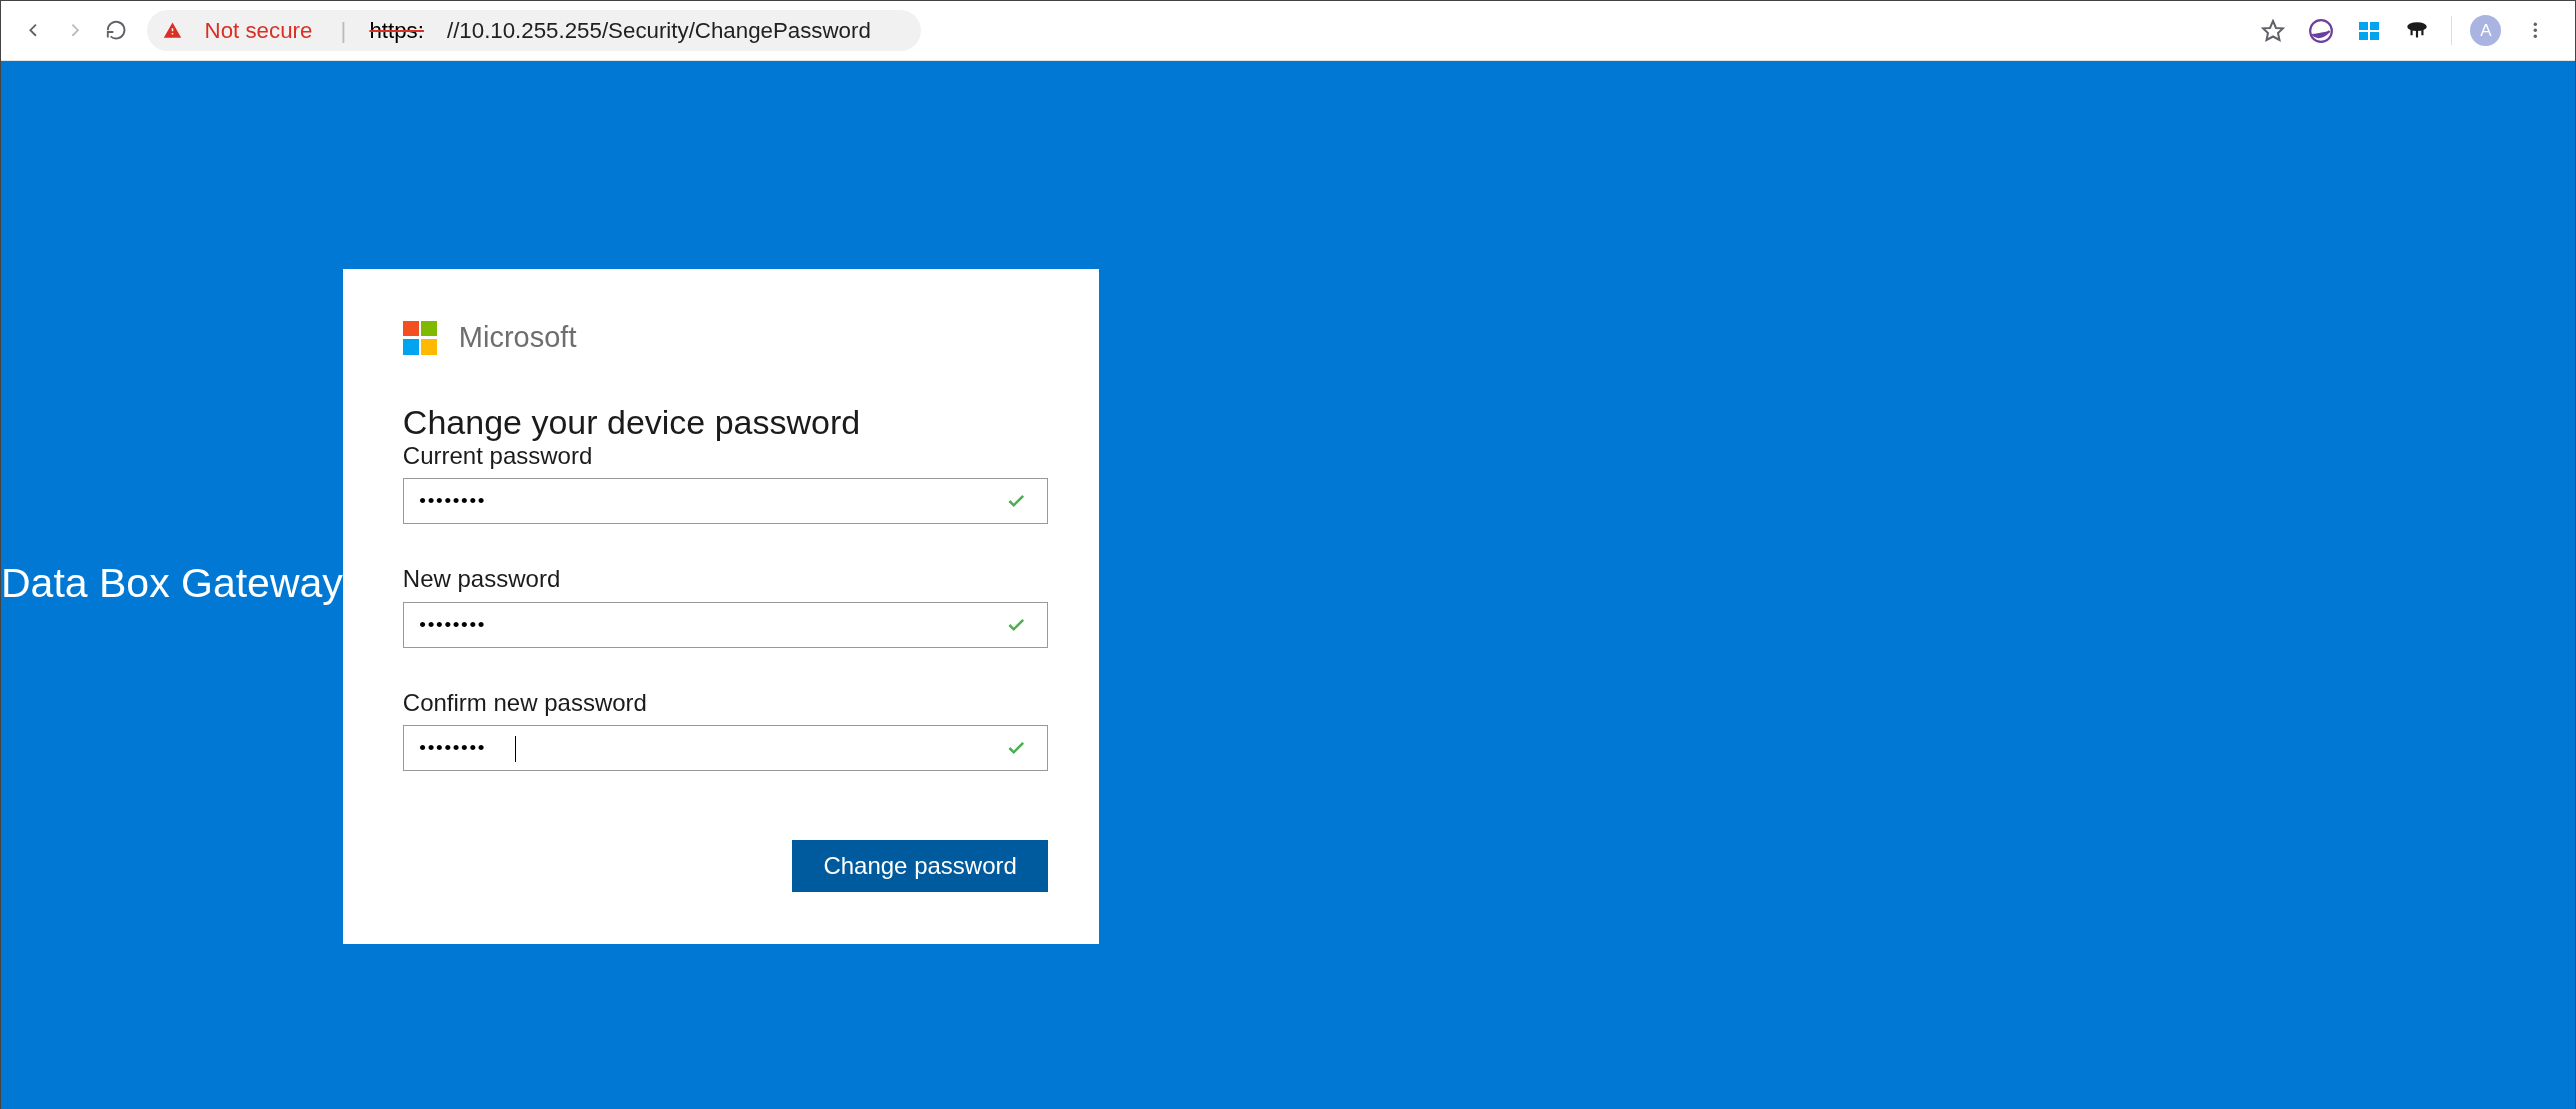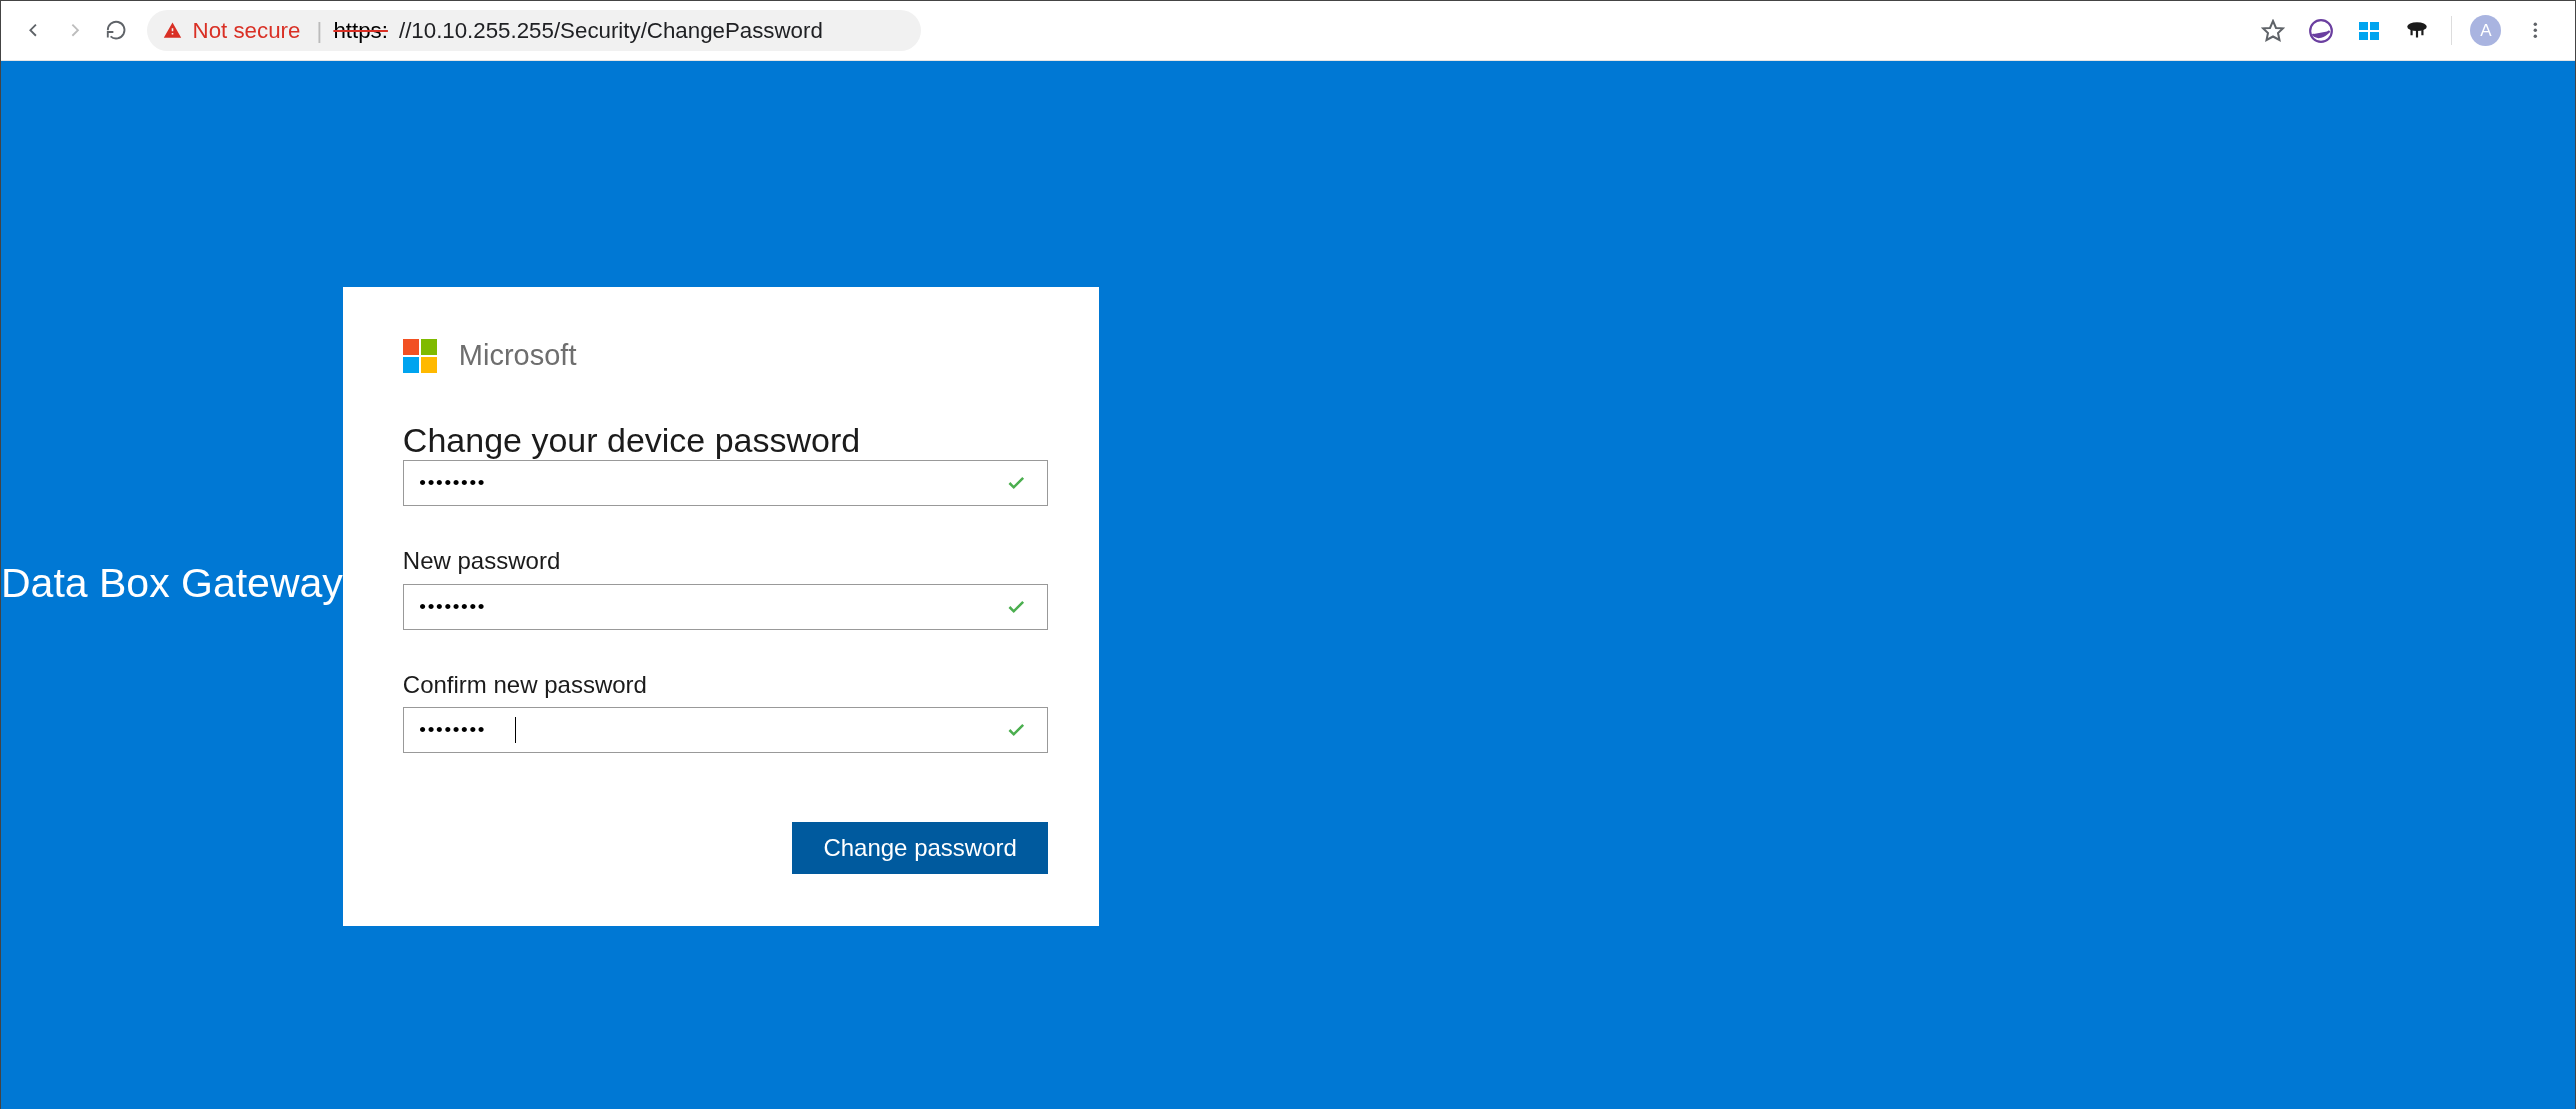--- a/index.html
+++ b/index.html
@@ -2,21 +2,21 @@
 <html style="font-size:13.8px"><head>
 <meta charset="utf-8">
 <style>
   * { box-sizing: border-box; margin: 0; padding: 0; }
   body { font-family: "Segoe UI", Arial, sans-serif; background: #fff; }
   .window { width: 2576px; height: 1110px; border: 0.9px solid #444; display: flex; flex-direction: column; }
   
   .chrome { height: 60px; background: #fff; display: flex; align-items: center; padding: 0 17px; border-bottom: 0.9px solid #e5e5e5; gap: 10.3px; }
   .nav-btn { width: 31px; height: 31px; display:flex; align-items:center; justify-content:center; color:#5f6368; }
   .nav-btn.disabled { color:#bdbdbd; }
-  .url-bar { flex: 0 0 auto; min-width: 774px; height: 41px; background:#f1f1f1; border-radius: 20.6px; display:flex; align-items:center; padding: 0 15.5px; gap: 11px; font-size: 22.3px; margin-left: 5.2px; margin-right: auto;}
+  .url-bar { flex: 0 0 auto; min-width: 774px; height: 41px; background:#f1f1f1; border-radius: 20.6px; display:flex; align-items:center; padding: 0 15.5px; gap: 23px; font-size: 22.3px; margin-left: 5.2px; margin-right: auto;}
   .warn-icon { color:#d93025; font-size:19px; }
   .not-secure { color:#d93025; font-size:22.3px; margin-right: 5.2px;}
   .divider { color:#bbb; font-size:22.3px; }
   .https-strike { text-decoration: line-through; text-decoration-color:#d93025; color:#000000; font-size:22.3px; }
   .url-rest { color:#202124; font-size:22.3px; }
   .right-icons { display:flex; align-items:center; gap: 19px; padding-right: 8.6px; }
   .ico { width:29px; height:29px; display:flex; align-items:center; justify-content:center; font-size:22.3px; color:#5f6368;}
   .ico.star { color:#5f6368;}
   .avatar { width:31px; height:31px; border-radius:50%; background:#a9b4e0; color:#fff; display:flex; align-items:center; justify-content:center; font-size:17px; }
   .sep { width:0.9px; height:29px; background:#ddd; }
@@ -122,20 +122,21 @@
         <div class="ms-logo">
             <div></div>
             <div></div>
             <div></div>
             <div></div>
           </div>
         <div class="brand-text">Microsoft</div>
       </div>
       <h1>Change your device password</h1>
 
+      <label class="field-label">Current password</label>
       <div class="field-wrap">
         <input type="password" class="field" value="••••••••" style="">
         <span class="check">
           <svg viewBox="0 0 24 24" fill="none" stroke="#4caf50" stroke-width="3">
               <path d="M4 12l5 5L20 6"></path>
             </svg>
         </span>
       </div>
 
       <label class="field-label">New password</label>

